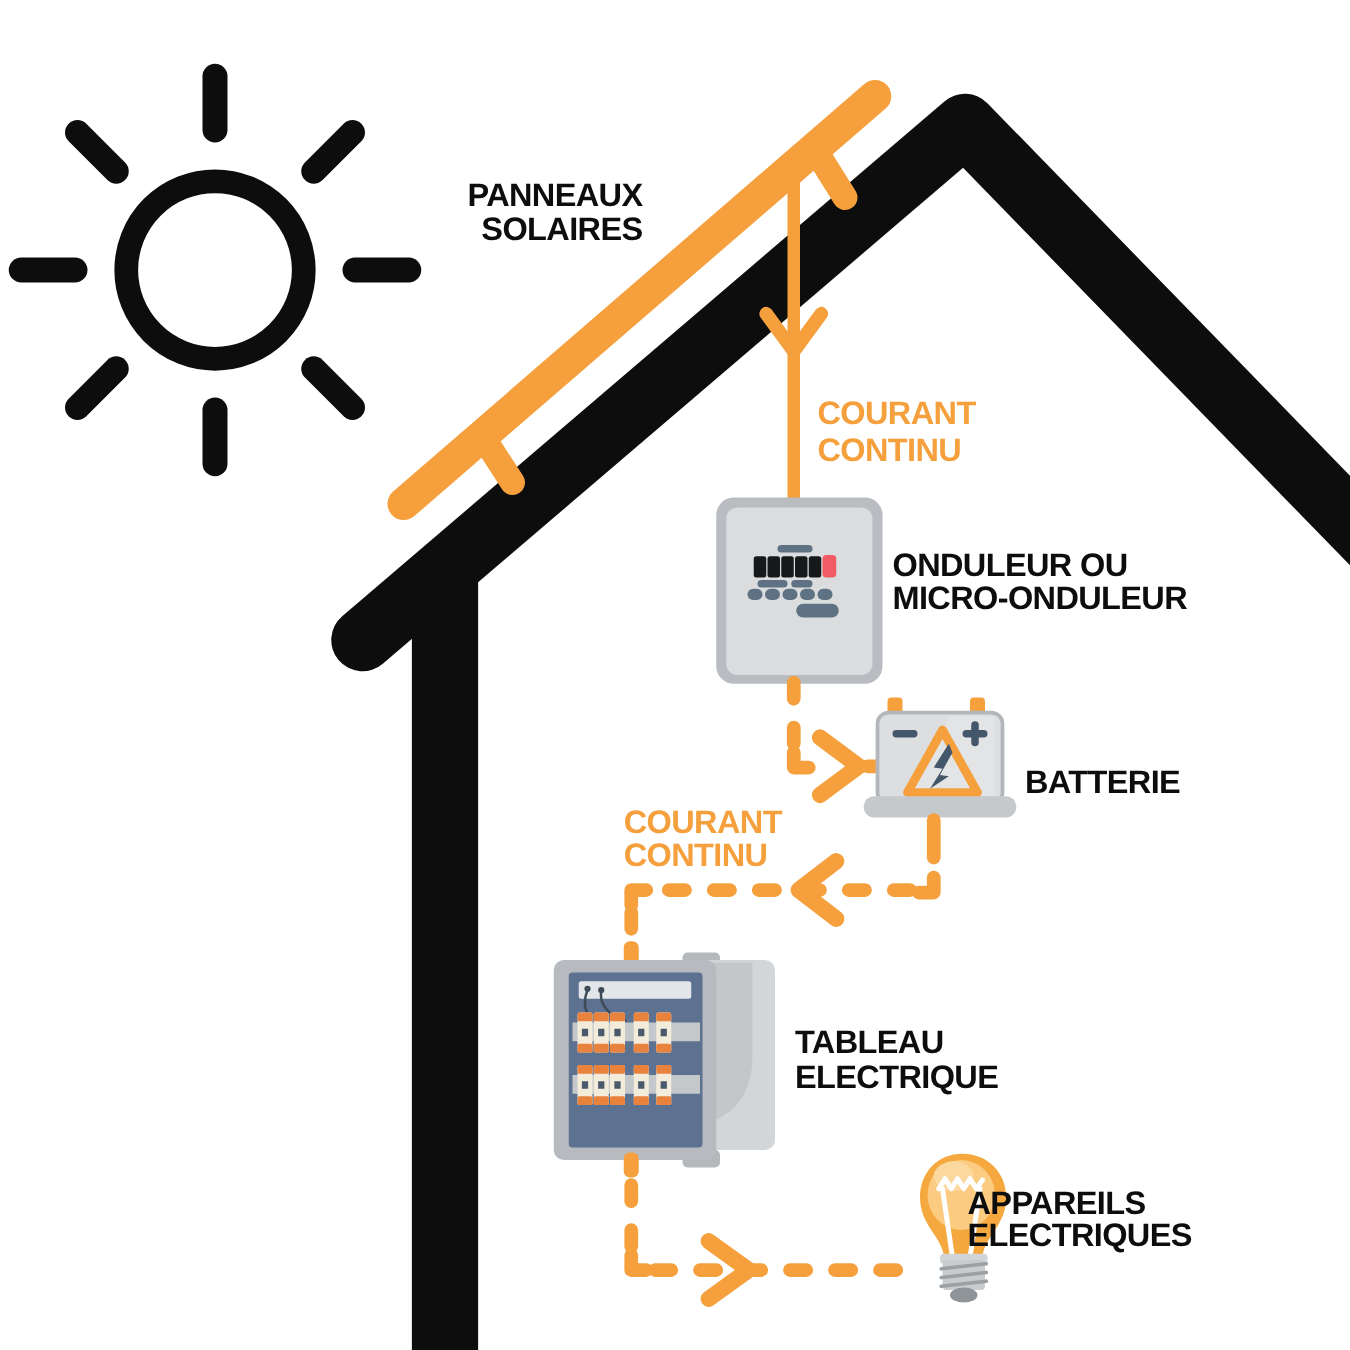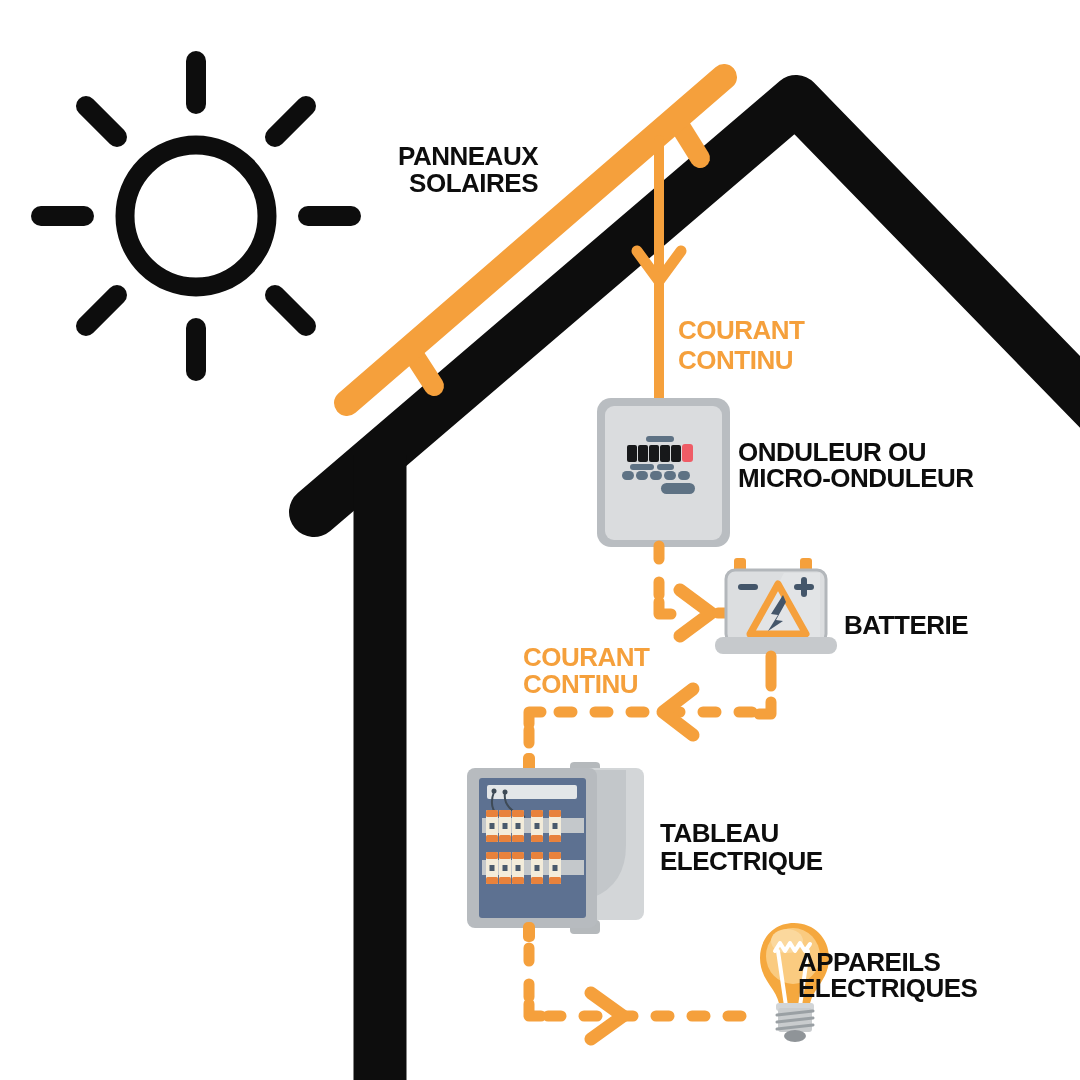--- a/index.html
+++ b/index.html
@@ -7,21 +7,21 @@
     --inverter_frame:#B9BDC1; --inverter_face:#DADCDE;
     --display_slate:#5E7284; --display_black:#17181A; --display_red:#EF5C66;
     --battery_body:#DCDEE0; --battery_border:#B3B7BB; --battery_base:#C6C9CC; --battery_symbol:#44566A; --battery_sheen:#E7E9EB;
     --panel_box:#B7BBBF; --panel_face:#5D7191; --panel_bar:#E3E6E8; --panel_wire:#3E4A56;
     --breaker_strip:#C4C8CB; --breaker_body:#F3ECDA; --breaker_orange:#E8823C; --breaker_dark:#4A5A6C;
     --door:#D3D6D8; --door_shade:#C3C7CA; --door_tab:#B5B9BC;
     --bulb_main:#F5A83E; --bulb_inner:#FACB80; --bulb_glow:#FBD89D;
     --bulb_base:#C9CCCE; --bulb_rim:#D2D5D7; --bulb_ridge:#9AA0A4; --bulb_tip:#8F9498;
   }
   html,body{margin:0;padding:0;background:#fff;}
-  .stage{width:948px;height:1080px;position:relative;background:var(--white);padding-left:24px;}
+  .stage{width:948px;height:1080px;position:relative;background:var(--white);}
   svg{display:block;}
   text{font-family:"Liberation Sans",sans-serif;font-weight:700;font-size:26px;letter-spacing:-0.5px;}
   .t-dark{fill:var(--ink);}
   .t-orange{fill:var(--orange);}
   .t-end{text-anchor:end;}
   .s-ink{stroke:var(--ink);fill:none;stroke-linecap:round;stroke-linejoin:round;}
   .s-ink-butt{stroke:var(--ink);fill:none;stroke-linecap:butt;}
   .s-or{stroke:var(--orange);fill:none;stroke-linecap:round;stroke-linejoin:round;}
   .dashed{stroke-dasharray:13 23;}
   .f-or{fill:var(--orange);}

